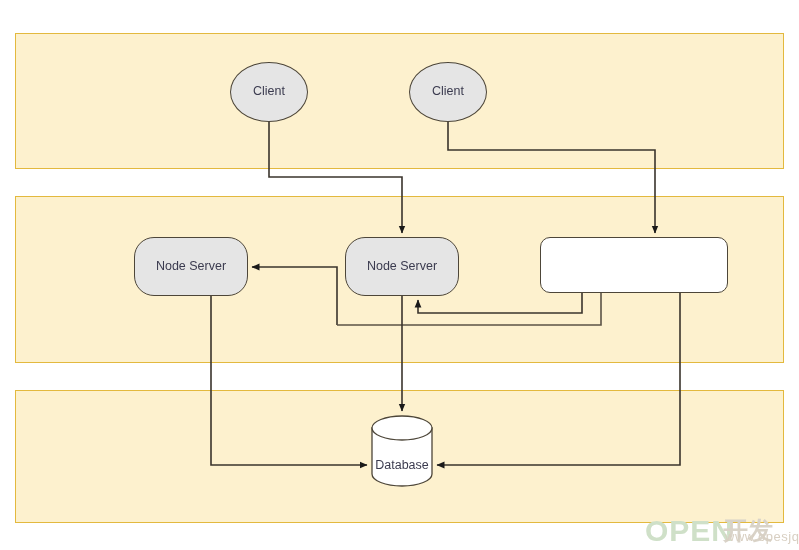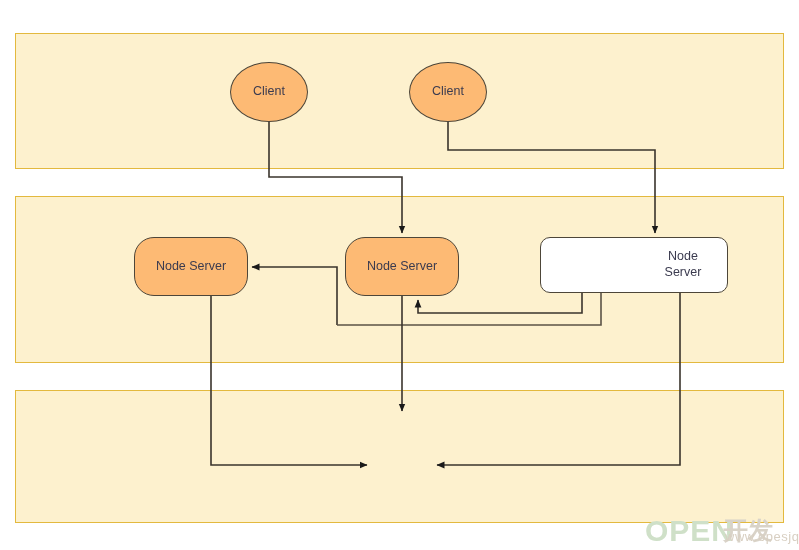--- a/index.html
+++ b/index.html
@@ -1,21 +1,21 @@
 <!DOCTYPE html>
 <html><head>
 <meta charset="utf-8">
 <style>
   html,body{margin:0;padding:0;background:#ffffff;}
   body{width:799px;height:550px;overflow:hidden;
        font-family:"Liberation Sans","DejaVu Sans",sans-serif;}
   #stage{position:relative;width:799px;height:550px;background:#ffffff;}
   .band{position:absolute;background:#FDF1CE;border:1px solid #E3B93E;box-sizing:border-box;}
   svg#wires{position:absolute;left:0;top:0;width:799px;height:550px;pointer-events:none;}
-  .node{position:absolute;background:#fdba74;border:1px solid #4D4639;
+  .node{position:absolute;background:#e5e5e5;border:1px solid #4D4639;
         box-sizing:border-box;display:flex;align-items:center;justify-content:center;
         color:#3B3B4F;font-size:12.5px;line-height:1.25;text-align:center;}
   .rrect{border-radius:20px;}
   .ellipse{border-radius:50%;}
   .group{position:absolute;background:#FFFFFF;border:1px solid #4D4639;border-radius:10px;box-sizing:border-box;}
   .grouplabel{position:absolute;color:#3B3B4F;font-size:12.5px;line-height:1.25;text-align:center;}
   .cyl-wrap{position:absolute;}
   .cyl-label{position:absolute;left:0;width:100%;text-align:center;color:#3B3B4F;font-size:12.5px;}
   #watermark{position:absolute;left:645px;top:512px;width:152px;height:38px;}
   .wm-open{position:absolute;left:0;top:2px;font-size:30px;font-weight:bold;
@@ -63,25 +63,28 @@
     <span>Node Server</span>
   </div>
 
   <div class="node rrect" style="left:345px;top:237px;width:114px;height:59px;">
     <span>Node Server</span>
   </div>
 
   <div class="group" style="left:540px;top:237px;width:188px;height:56px;"></div>
 
 
-  <div class="grouplabel" style="left:650px;top:249px;width:66px;">
-    <div>Node</div>
-    <div>Server</div>
+
+  <div class="cyl-wrap" style="left:371px;top:415px;width:62px;height:72px;">
+    <svg width="62" height="72" viewBox="0 0 62 72" xmlns="http://www.w3.org/2000/svg">
+      <path d="M1,13 L1,59 A30,12 0 0 0 61,59 L61,13 Z" fill="#FFFFFF" stroke="#4D4639" stroke-width="1.3"></path>
+      <ellipse cx="31" cy="13" rx="30" ry="12" fill="#FFFFFF" stroke="#4D4639" stroke-width="1.3"></ellipse>
+    </svg>
+    <div class="cyl-label" style="top:43px;">Database</div>
   </div>
-
 
   <div id="watermark">
     <span class="wm-open">OPEN</span>
     <span class="wm-cn">开发家园</span>
     <span class="wm-url">www.opesjq.com</span>
   </div>
 
 </div>
 
 </body></html>

